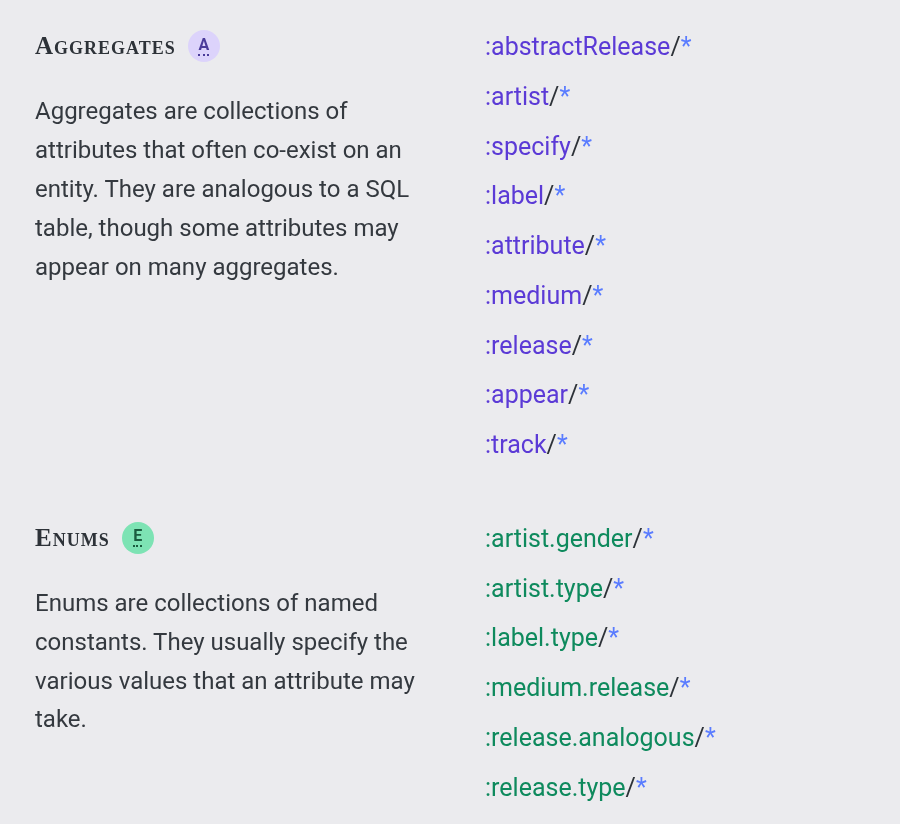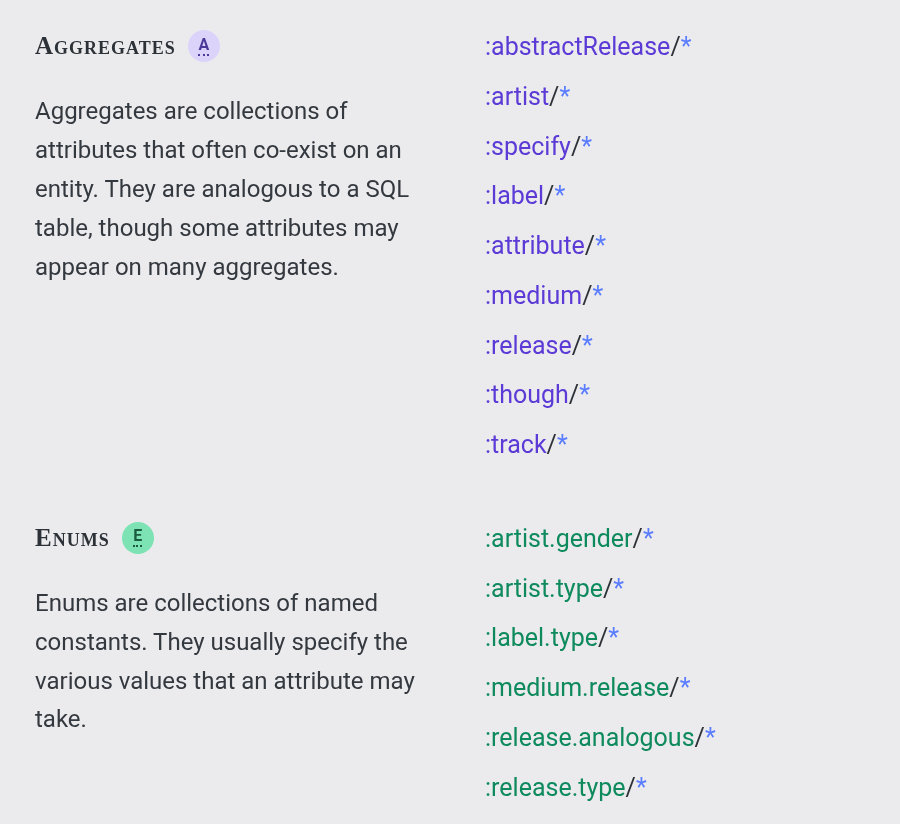--- a/index.html
+++ b/index.html
@@ -113,21 +113,21 @@
       </div>
       <div class="right-col">
         <div class="list">
           <div class="list-item"><a href="#" class="name-purple">:abstractRelease</a><span class="slash">/</span><a href="#" class="star">*</a></div>
           <div class="list-item"><a href="#" class="name-purple">:artist</a><span class="slash">/</span><a href="#" class="star">*</a></div>
           <div class="list-item"><a href="#" class="name-purple">:specify</a><span class="slash">/</span><a href="#" class="star">*</a></div>
           <div class="list-item"><a href="#" class="name-purple">:label</a><span class="slash">/</span><a href="#" class="star">*</a></div>
           <div class="list-item"><a href="#" class="name-purple">:attribute</a><span class="slash">/</span><a href="#" class="star">*</a></div>
           <div class="list-item"><a href="#" class="name-purple">:medium</a><span class="slash">/</span><a href="#" class="star">*</a></div>
           <div class="list-item"><a href="#" class="name-purple">:release</a><span class="slash">/</span><a href="#" class="star">*</a></div>
-          <div class="list-item"><a href="#" class="name-purple">:though</a><span class="slash">/</span><a href="#" class="star">*</a></div>
+          <div class="list-item"><a href="#" class="name-purple">:appear</a><span class="slash">/</span><a href="#" class="star">*</a></div>
           <div class="list-item"><a href="#" class="name-purple">:track</a><span class="slash">/</span><a href="#" class="star">*</a></div>
         </div>
       </div>
     </div>
     <div class="section">
       <div class="left-col">
         <div class="heading-row">
           <div class="heading">Enums</div>
           <div class="badge badge-green">
             <span class="badge-letter">E</span>

